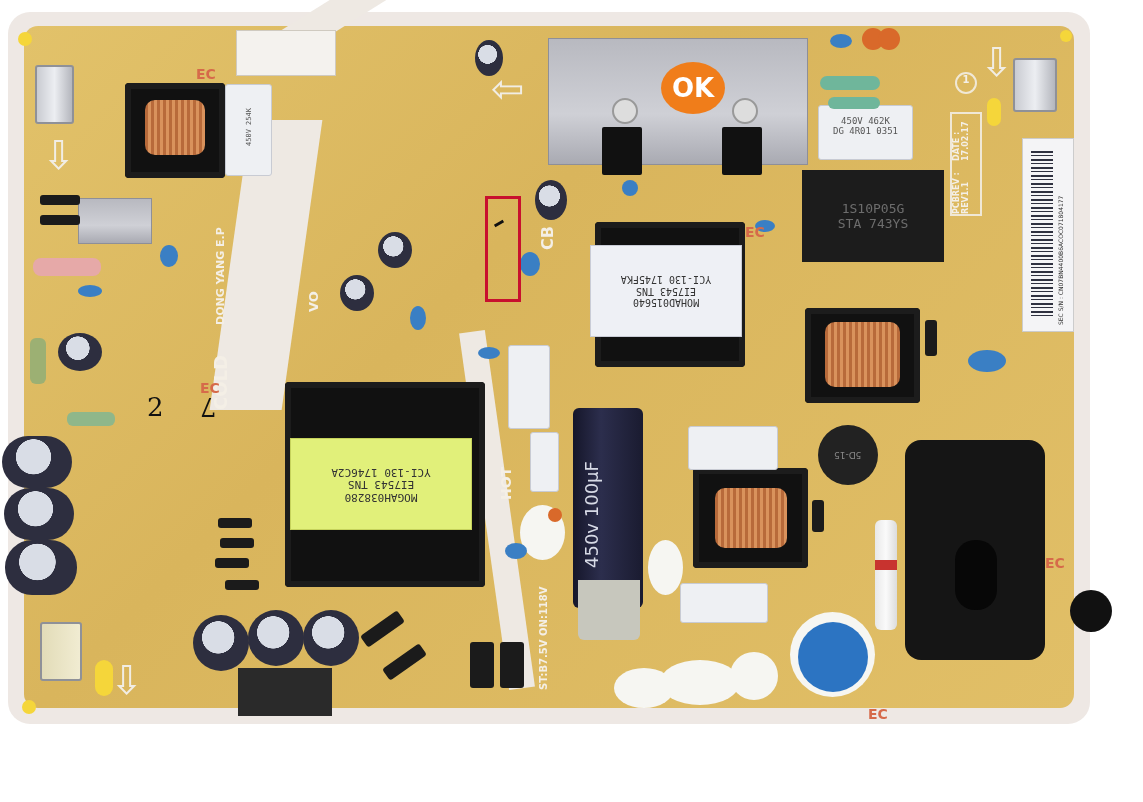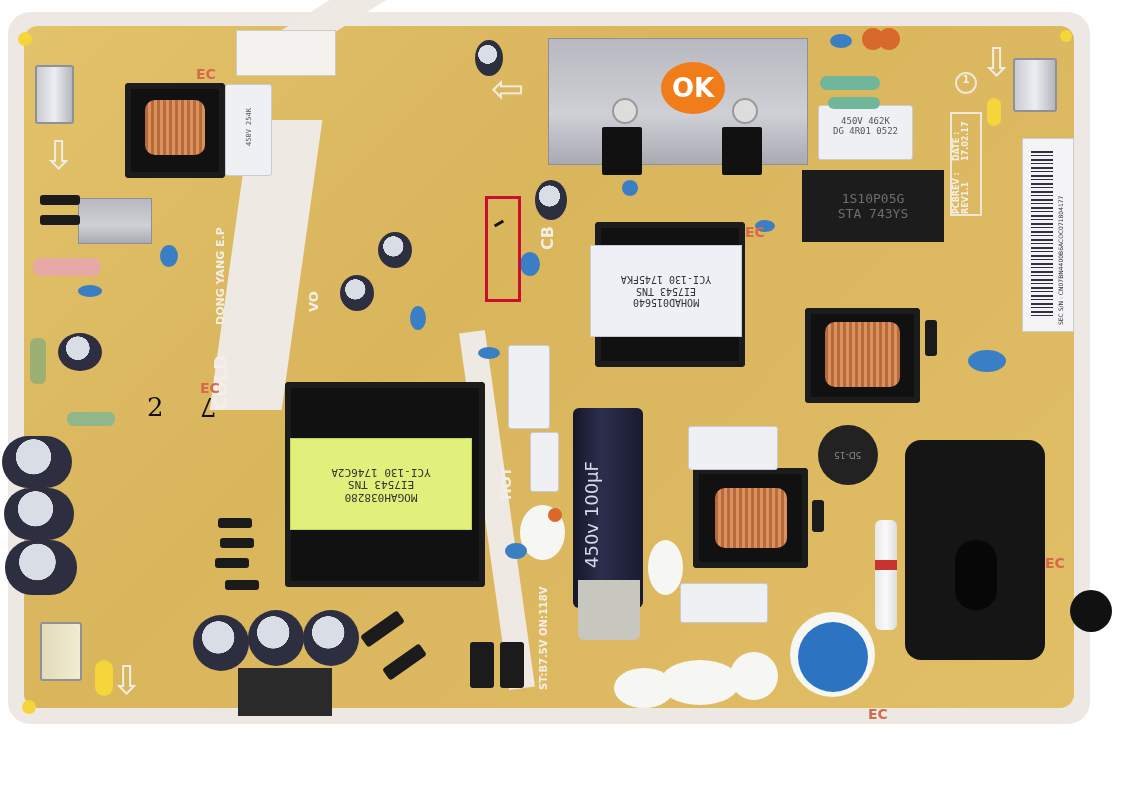--- a/index.html
+++ b/index.html
@@ -66,30 +66,30 @@
 <div class="abs to220" style="left:722px;top:127px;width:40px;height:48px;"></div>
 <div class="abs" style="left:612px;top:98px;width:22px;height:22px;border-radius:50%;background:#ddd;border:2px solid #999;"></div>
 <div class="abs" style="left:732px;top:98px;width:22px;height:22px;border-radius:50%;background:#ddd;border:2px solid #999;"></div>
 
 <div class="abs ok-badge" style="left:661px;top:62px;width:64px;height:52px;font-size:26px;">
     <span>OK</span>
   </div>
 
 <div class="abs white-box" style="left:818px;top:105px;width:95px;height:55px;font-size:9px;padding-top:10px;box-sizing:border-box;">
   <div>450V  462K</div>
-  <div>DG 4R01 0522</div>
+  <div>DG 4R01 0351</div>
 </div>
 
 <div class="abs silk" style="left:950px;top:112px;width:28px;height:100px;border:2px solid #f0e8d6;font-size:8px;writing-mode:vertical-rl;transform:rotate(180deg);display:flex;gap:2px;">
   <span>PCBREV : REV1.1</span>
   <span>DATE : 17.02.17</span>
 </div>
 <div class="abs silk" style="left:955px;top:72px;width:18px;height:18px;border:2px solid #f0e8d6;border-radius:50%;font-size:10px;text-align:center;"><span>1</span></div>
 
-<div class="abs" style="left:802px;top:170px;width:142px;height:72px;background:#1c1c1c;color:#6d6d6d;font-size:13px;font-family:'DejaVu Sans Mono',monospace;display:flex;flex-direction:column;align-items:center;justify-content:center;">
+<div class="abs" style="left:802px;top:170px;width:142px;height:92px;background:#1c1c1c;color:#6d6d6d;font-size:13px;font-family:'DejaVu Sans Mono',monospace;display:flex;flex-direction:column;align-items:center;justify-content:center;">
   <div>1S10P05G</div>
   <div>STA  743YS</div>
 </div>
 
 <div class="abs" style="left:1022px;top:138px;width:50px;height:192px;background:#f4f4f6;border:1px solid #ccc;">
   <div class="abs" style="left:8px;top:12px;width:22px;height:165px;background:repeating-linear-gradient(180deg,#2f3140 0 2px,#f4f4f6 2px 4px,#2f3140 4px 5px,#f4f4f6 5px 8px);"></div>
   <div class="abs" style="left:34px;top:6px;width:12px;height:180px;font-size:6px;color:#333;writing-mode:vertical-rl;transform:rotate(180deg);"><span>SEC S/N : CN07BN4400B6ACOC071804177</span></div>
 </div>
 
 <div class="abs core" style="left:595px;top:222px;width:150px;height:145px;"></div>

